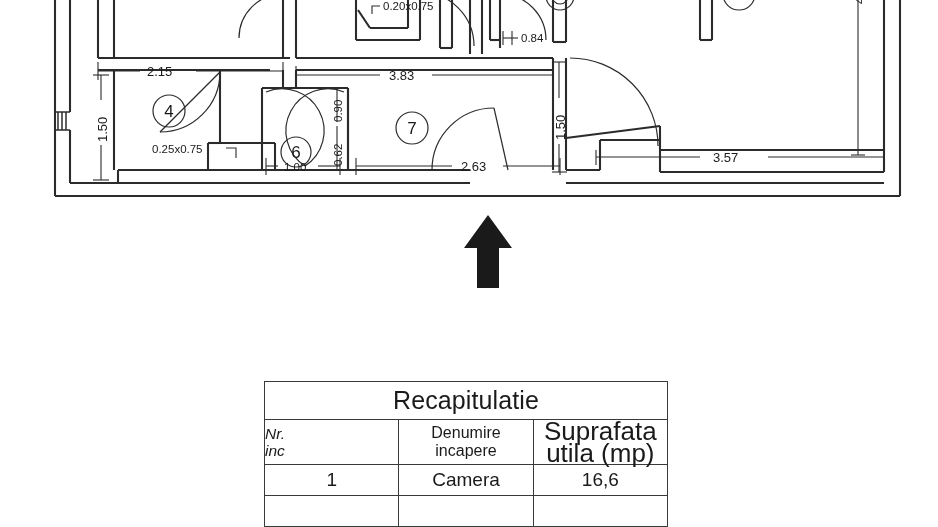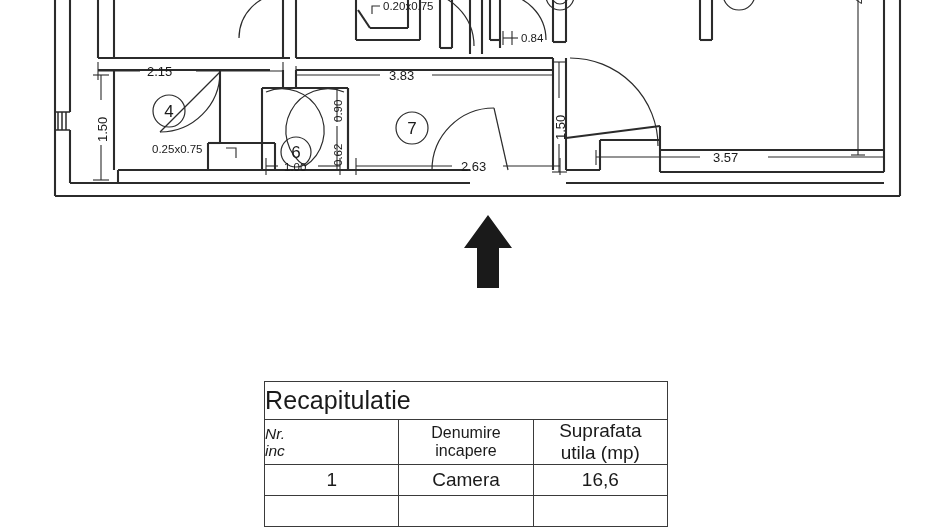--- a/index.html
+++ b/index.html
@@ -47,20 +47,21 @@
   }
   table.recap td,
   table.recap th {
     border: 1.6px solid #3a3a3a;
     padding: 0;
     font-weight: normal;
     color: #1a1a1a;
     background: #ffffff;
   }
   .recap-title {
+    text-align: center;
     font-size: 25px;
     height: 37px;
     line-height: 37px;
     letter-spacing: 0.1px;
     margin-left: 19px;
   }
   .col-nr   { width: 38px; }
   .col-name { width: 250px; }
   .col-area { width: 116px; }
 
@@ -74,21 +75,21 @@
     font-style: italic;
   }
   .hdr-name {
     text-align: center;
     font-size: 16px;
     padding-left: 9px;
     height: 44px;
     vertical-align: middle;
   }
   .hdr-area {
-    font-size: 19px;
+    font-size: 26px;
     line-height: 22px;
     height: 44px;
     vertical-align: middle;
   }
   .cell-nr {
     text-align: center;
     font-size: 19px;
     height: 30px;
     vertical-align: middle;
   }

